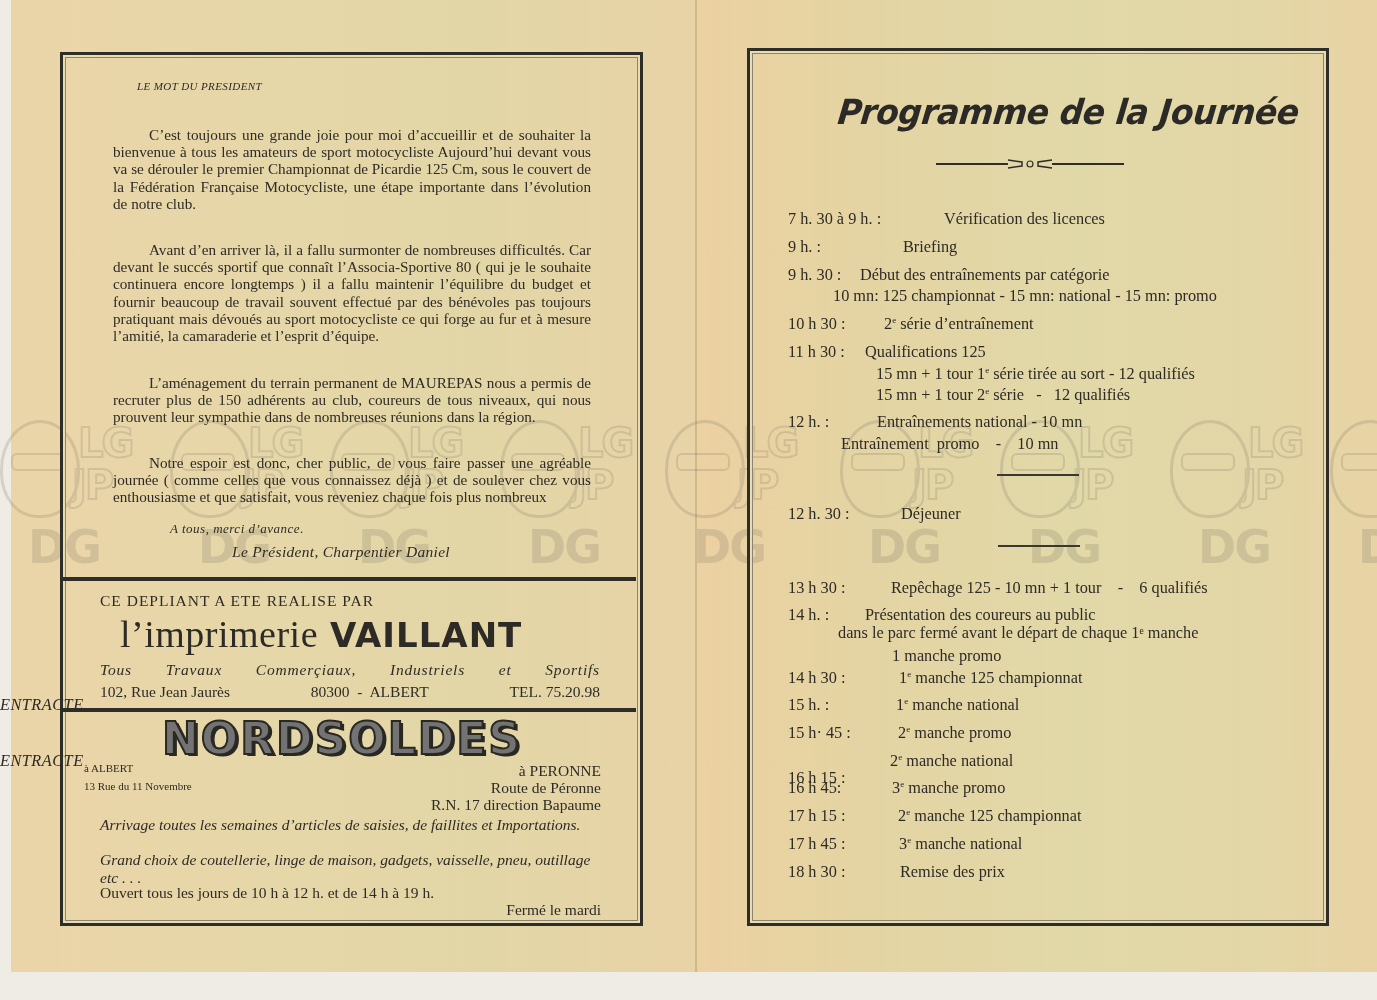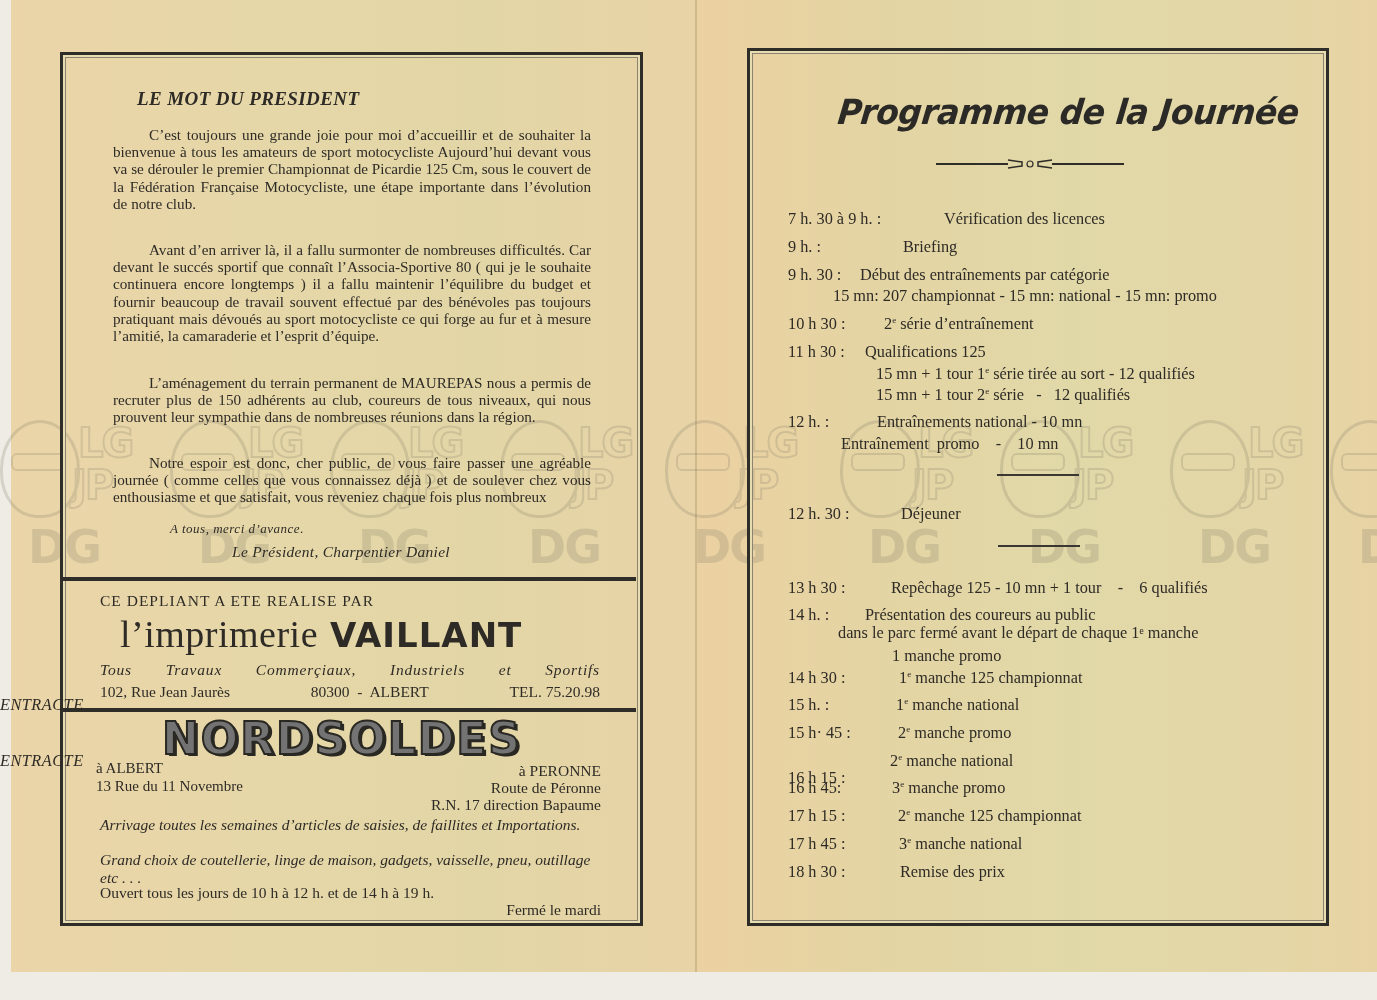--- a/index.html
+++ b/index.html
@@ -30,36 +30,36 @@
   
   .wm { position:absolute; pointer-events:none; opacity:.22; color:#6f6a55; }
   .wm .face { position:absolute; width:74px; height:92px; border-radius:50% 50% 46% 46%;
     border:3px solid #7a7563; }
   .wm .glasses { position:absolute; top:30px; left:8px; width:50px; height:14px; border:2px solid #7a7563; border-radius:6px; }
   .wm .lg, .wm .jp { position:absolute; font-family:"DejaVu Sans", sans-serif; font-weight:bold; font-size:40px;
     color:transparent; -webkit-text-stroke:2px #7a7563; letter-spacing:-2px; }
   .wm .dg { position:absolute; font-family:"DejaVu Sans", sans-serif; font-weight:bold; font-size:46px; color:#7a7563; letter-spacing:-2px;}
 
   
-  .pres-title { position:absolute; left:137px; top:88px; font-style:italic; font-size:19px; letter-spacing:.4px;font-weight:bold; }
+  .pres-title { position:absolute; left:137px; top:80px; font-style:italic; font-size:11px; letter-spacing:.4px; }
   .para { position:absolute; left:101px; width:502px; font-size:15.2px; line-height:17.2px; text-align:justify; }
   .para p { margin:12px; text-indent:36px; }
   .sig1 { position:absolute; left:170px; top:521px; font-style:italic; font-size:13px; letter-spacing:.5px; }
   .sig2 { position:absolute; left:232px; top:543px; font-style:italic; font-size:15.5px; letter-spacing:.3px; }
   .rule { position:absolute; left:63px; width:573px; height:4px; background:#2f2d28; }
 
   .vail-intro { position:absolute; left:100px; top:592px; font-size:15.5px; letter-spacing:1px; }
   .vail-name { position:absolute; left:120px; top:612px; font-size:38px; letter-spacing:.5px; }
   .vail-name b { font-family:"DejaVu Sans", sans-serif; font-weight:900; font-size:34px; letter-spacing:1px; margin-left:12px; }
   .vail-tag { position:absolute; left:100px; top:661px; width:500px; font-style:italic; font-size:15.5px; display:flex; justify-content:space-between; letter-spacing:.8px;text-align:center; }
   .vail-addr { position:absolute; left:100px; top:683px; width:500px; font-size:15.5px; display:flex; justify-content:space-between; }
 
   .nord-logo { position:absolute; left:162px; top:713px; font-family:"DejaVu Sans", sans-serif; font-weight:900; font-size:44px; letter-spacing:2px;
     color:#737373; -webkit-text-stroke:2px #2a2823; text-shadow:3px 2px 0 #2a2823; }
-  .nord-l { position:absolute; left:96px; font-size:15px; line-height:17.5px; }
+  .nord-l { position:absolute; left:84px; font-size:11px; line-height:17.5px; }
   .nord-r { position:absolute; right:776px; font-size:15.5px; line-height:17.5px; text-align:right; }
   .nord-it { position:absolute; left:100px; width:502px; font-style:italic; font-size:15.5px; line-height:17.5px; }
   .nord-open { position:absolute; left:100px; top:884px; font-size:15.5px; }
   .nord-closed { position:absolute; right:776px; top:901px; font-size:15.5px; }
 
   
   .prog-title { position:absolute; left:838px; top:92px; font-family:"DejaVu Sans", sans-serif; font-weight:bold; font-style:italic;
     font-size:33px; letter-spacing:-.5px; transform:skewX(-6deg) scaleY(1.05); color:#2c2a26; }
   .ornament { position:absolute; left:936px; top:158px; width:188px; height:12px; }
   .sched { position:absolute; font-size:16.3px; white-space:nowrap; }
@@ -207,21 +207,21 @@
   <circle cx="94" cy="6" r="3" stroke="#2f2d28" stroke-width="1.2" fill="none"></circle>
 </svg>
 
 <div id="schedule">
     <div class="sched" style="left: 788px; top: 209px;">7 h. 30 à 9 h. :</div>
     <div class="sched" style="left: 944px; top: 209px; white-space: pre;">Vérification des licences</div>
     <div class="sched" style="left: 788px; top: 237px;">9 h. :</div>
     <div class="sched" style="left: 903px; top: 237px; white-space: pre;">Briefing</div>
     <div class="sched" style="left: 788px; top: 265px;">9 h. 30 :</div>
     <div class="sched" style="left: 860px; top: 265px; white-space: pre;">Début des entraînements par catégorie</div>
-    <div class="sched" style="left: 833px; top: 286px; white-space: pre;">15 mn: 207 championnat - 15 mn: national - 15 mn: promo</div>
+    <div class="sched" style="left: 833px; top: 286px; white-space: pre;">10 mn: 125 championnat - 15 mn: national - 15 mn: promo</div>
     <div class="sched" style="left: 788px; top: 314px;">10 h 30 :</div>
     <div class="sched" style="left: 884px; top: 314px;">2<sup>e</sup> série d’entraînement</div>
     <div class="sched" style="left: 788px; top: 342px;">11 h 30 :</div>
     <div class="sched" style="left: 865px; top: 342px;">Qualifications 125</div>
     <div class="sched" style="left: 876px; top: 364px; white-space: pre;">15 mn + 1 tour 1<sup>e</sup> série tirée au sort - 12 qualifiés</div>
     <div class="sched" style="left: 876px; top: 385px; white-space: pre;">15 mn + 1 tour 2<sup>e</sup> série   -   12 qualifiés</div>
     <div class="sched" style="left: 788px; top: 412px;">12 h. :</div>
     <div class="sched" style="left: 877px; top: 412px; white-space: pre;">Entraînements national - 10 mn</div>
     <div class="sched" style="left: 841px; top: 434px; white-space: pre;">Entraînement  promo    -    10 mn</div>
     <div class="sched" style="left: 788px; top: 504px;">12 h. 30 :</div>

